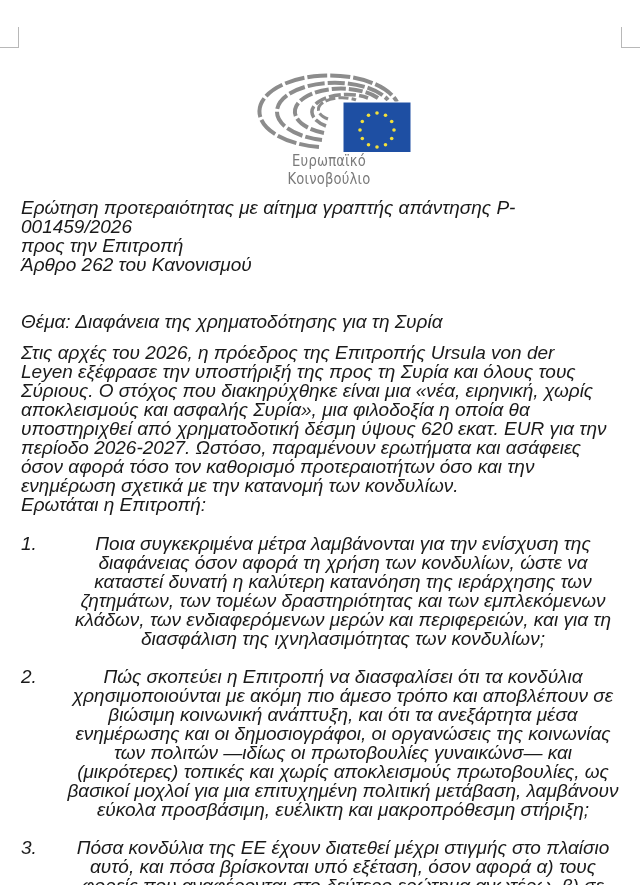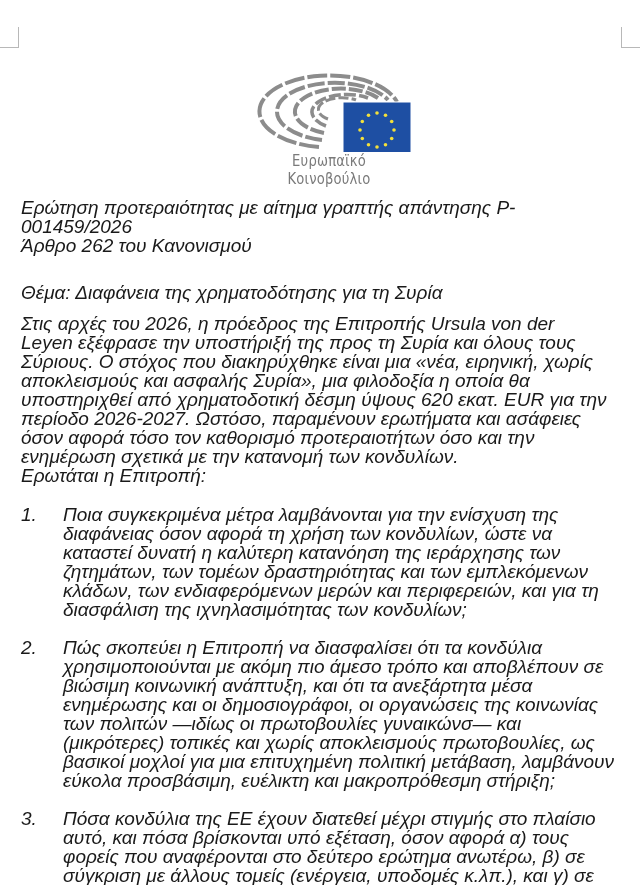--- a/index.html
+++ b/index.html
@@ -8,27 +8,27 @@
   .crop { position:absolute; border-color:#b8b8b8; border-style:solid; width:18px; height:20px; }
   .crop-left { left:0; top:27px; border-width:0 1px 1px 0; }
   .crop-right { right:0; top:27px; border-width:0 0 1px 1px; }
   .logo { position:absolute; left:244px; top:62px; width:170px; height:112px; }
   .logo svg { position:absolute; left:0; top:0; }
   .logo-text { position:absolute; left:0; width:170px; top:90px; text-align:center;
                font-family:"DejaVu Sans", sans-serif; font-size:15.5px; color:#7a7a7a;
                letter-spacing:0.2px; transform:scaleX(0.85); transform-origin:center; }
   .content { position:absolute; left:21px; top:198px; width:602px; font-size:19px; line-height:19px;font-style:italic; }
   .head-line { margin:0; }
-  .subject { margin-top:28px; }
+  .subject { margin-top:38px; }
   .para { margin:12px 16px 0 0; text-align:left; }
   .ask { }
   ol.qs { list-style:none; margin:20px 0 0 0; padding:0; }
   ol.qs li { display:flex; margin-bottom:19px; }
   .qn { width:42px; flex:none; }
-  .qt { flex:1; }
+  .qt { flex:1;text-align:center; }
   .filing { margin-top:15px; }
 </style>
 </head>
 <body>
 
 <div class="crop crop-left"></div>
 <div class="crop crop-right"></div>
 
 <div class="logo">
   <svg width="170" height="90" viewBox="0 0 170 90">
@@ -53,20 +53,21 @@
         <circle cx="116.0" cy="68.0" r="1.8"></circle>
         <circle cx="118.3" cy="59.5" r="1.8"></circle>
         <circle cx="124.5" cy="53.3" r="1.8"></circle>
       </g>
   </svg>
   <div class="logo-text">Ευρωπαϊκό Κοινοβούλιο</div>
 </div>
 
 <div class="content">
   <div class="head-line">Ερώτηση προτεραιότητας με αίτημα γραπτής απάντησης P-001459/2026</div>
+  <div class="head-line">προς την Επιτροπή</div>
   <div class="head-line">Άρθρο 262 του Κανονισμού</div>
 
   <div class="subject">Θέμα: Διαφάνεια της χρηματοδότησης για τη Συρία</div>
 
   <p class="para">Στις αρχές του 2026, η πρόεδρος της Επιτροπής Ursula von der Leyen εξέφρασε την υποστήριξή της προς τη Συρία και όλους τους Σύριους. Ο στόχος που διακηρύχθηκε είναι μια «νέα, ειρηνική, χωρίς αποκλεισμούς και ασφαλής Συρία», μια φιλοδοξία η οποία θα υποστηριχθεί από χρηματοδοτική δέσμη ύψους 620 εκατ. EUR για την περίοδο 2026-2027. Ωστόσο, παραμένουν ερωτήματα και ασάφειες όσον αφορά τόσο τον καθορισμό προτεραιοτήτων όσο και την ενημέρωση σχετικά με την κατανομή των κονδυλίων.</p>
 
   <div class="ask">Ερωτάται η Επιτροπή:</div>
 
   <ol class="qs">
     <li>

